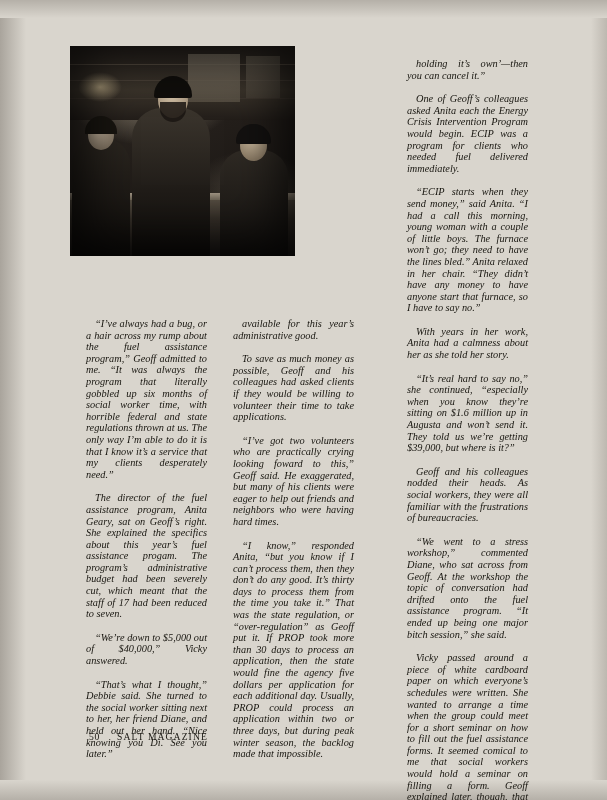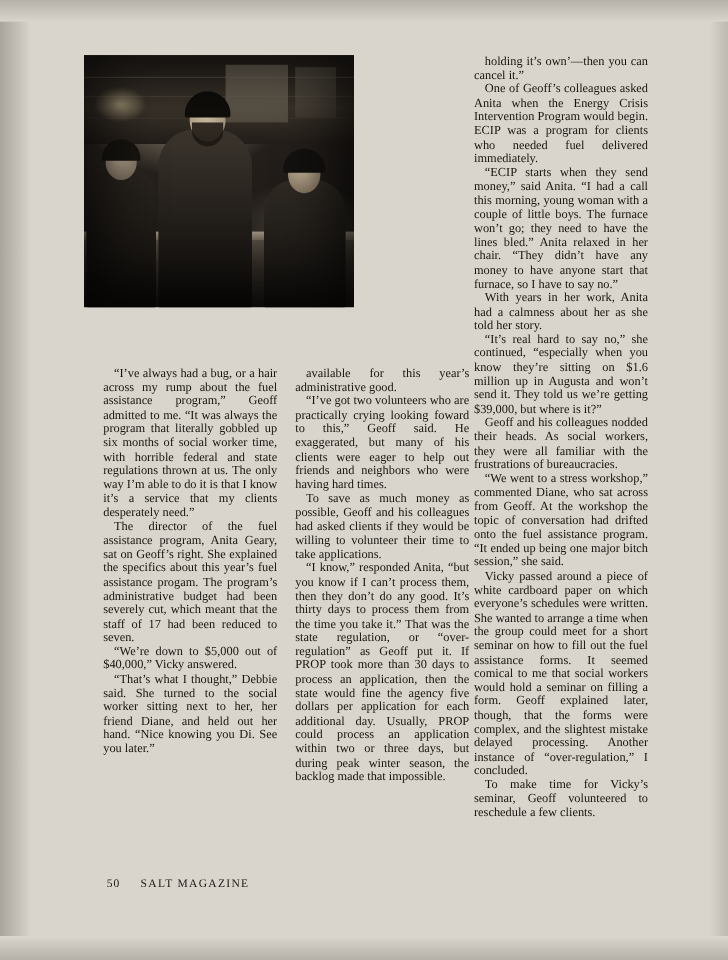--- a/index.html
+++ b/index.html
@@ -155,38 +155,39 @@
     background: radial-gradient(ellipse at center, rgba(224,204,160,0.65), rgba(224,204,160,0) 70%);
   }
   .ph-vignette {
     position: absolute; inset: 0;
     box-shadow: inset 0 0 46px 16px rgba(0,0,0,0.72);
   }
 
   
   .cols {
     position: absolute;
-    left: 16px;
+    left: 4px;
     top: 260px;
     width: 470px;
     height: 430px;
     display: flex;
-    gap: 15px;
+    gap: 2px;
   }
   .col {
     width: 145px;
     font-size: 10.3px;
     line-height: 11.6px;
     text-align: justify;
     color: #17150f;
     hyphens: auto;
   }
   .col p {
-    margin: 0;
+    margin: 12px;
     text-indent: 9px;
+    font-style: italic;
   }
   
   .col-3 {
     position: absolute;
     left: 325px;
     top: 0;
     width: 145px;
     height: 690px;
   }
   .cols .col-1 { margin-left: 0; }
@@ -250,29 +251,29 @@
 
     <div class="cols">
       <div class="col col-1">
         <p>“I’ve always had a bug, or a hair across my rump about the fuel assistance program,” Geoff admitted to me. “It was always the program that literally gobbled up six months of social worker time, with horrible federal and state regulations thrown at us. The only way I’m able to do it is that I know it’s a service that my clients desperately need.”</p>
         <p>The director of the fuel assistance program, Anita Geary, sat on Geoff’s right. She explained the specifics about this year’s fuel assistance progam. The program’s administrative budget had been severely cut, which meant that the staff of 17 had been reduced to seven.</p>
         <p>“We’re down to $5,000 out of $40,000,” Vicky answered.</p>
         <p>“That’s what I thought,” Debbie said. She turned to the social worker sitting next to her, her friend Diane, and held out her hand. “Nice knowing you Di. See you later.”</p>
       </div>
       <div class="col col-2">
         <p>available for this year’s administrative good.</p>
+        <p>To save as much money as possible, Geoff and his colleagues had asked clients if they would be willing to volunteer their time to take applications.</p>
         <p>“I’ve got two volunteers who are practically crying looking foward to this,” Geoff said. He exaggerated, but many of his clients were eager to help out friends and neighbors who were having hard times.</p>
-        <p>To save as much money as possible, Geoff and his colleagues had asked clients if they would be willing to volunteer their time to take applications.</p>
         <p>“I know,” responded Anita, “but you know if I can’t process them, then they don’t do any good. It’s thirty days to process them from the time you take it.” That was the state regulation, or “over-regulation” as Geoff put it. If PROP took more than 30 days to process an application, then the state would fine the agency five dollars per application for each additional day. Usually, PROP could process an application within two or three days, but during peak winter season, the backlog made that impossible.</p>
       </div>
     </div>
 
     <div class="col col-3">
       <p>holding it’s own’—then you can cancel it.”</p>
-      <p>One of Geoff’s colleagues asked Anita when the Energy Crisis Intervention Program would begin. ECIP was a program for clients who needed fuel delivered immediately.</p>
+      <p>One of Geoff’s colleagues asked Anita each the Energy Crisis Intervention Program would begin. ECIP was a program for clients who needed fuel delivered immediately.</p>
       <p>“ECIP starts when they send money,” said Anita. “I had a call this morning, young woman with a couple of little boys. The furnace won’t go; they need to have the lines bled.” Anita relaxed in her chair. “They didn’t have any money to have anyone start that furnace, so I have to say no.”</p>
       <p>With years in her work, Anita had a calmness about her as she told her story.</p>
       <p>“It’s real hard to say no,” she continued, “especially when you know they’re sitting on $1.6 million up in Augusta and won’t send it. They told us we’re getting $39,000, but where is it?”</p>
       <p>Geoff and his colleagues nodded their heads. As social workers, they were all familiar with the frustrations of bureaucracies.</p>
       <p>“We went to a stress workshop,” commented Diane, who sat across from Geoff. At the workshop the topic of conversation had drifted onto the fuel assistance program. “It ended up being one major bitch session,” she said.</p>
       <p>Vicky passed around a piece of white cardboard paper on which everyone’s schedules were written. She wanted to arrange a time when the group could meet for a short seminar on how to fill out the fuel assistance forms. It seemed comical to me that social workers would hold a seminar on filling a form. Geoff explained later, though, that the forms were complex, and the slightest mistake delayed processing. Another instance of “over-regulation,” I concluded.</p>
       <p>To make time for Vicky’s seminar, Geoff volunteered to reschedule a few clients.</p>
     </div>
 
     <div class="footer">

